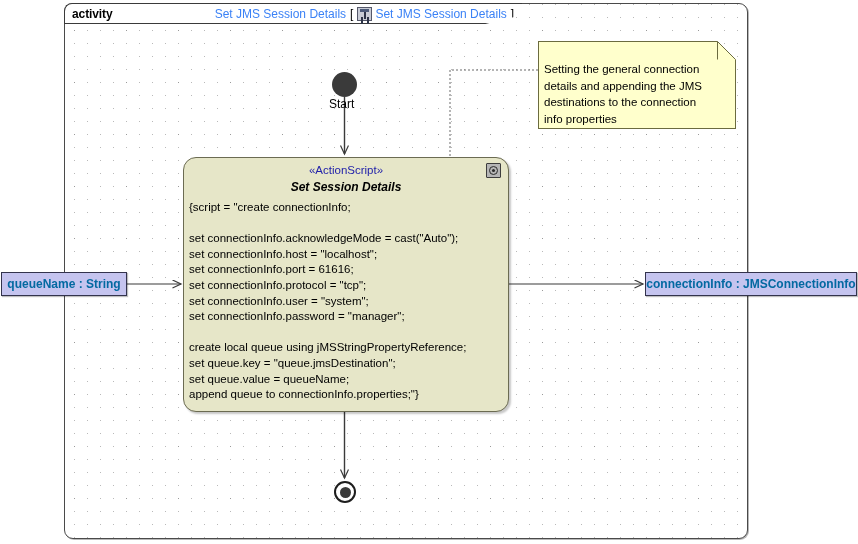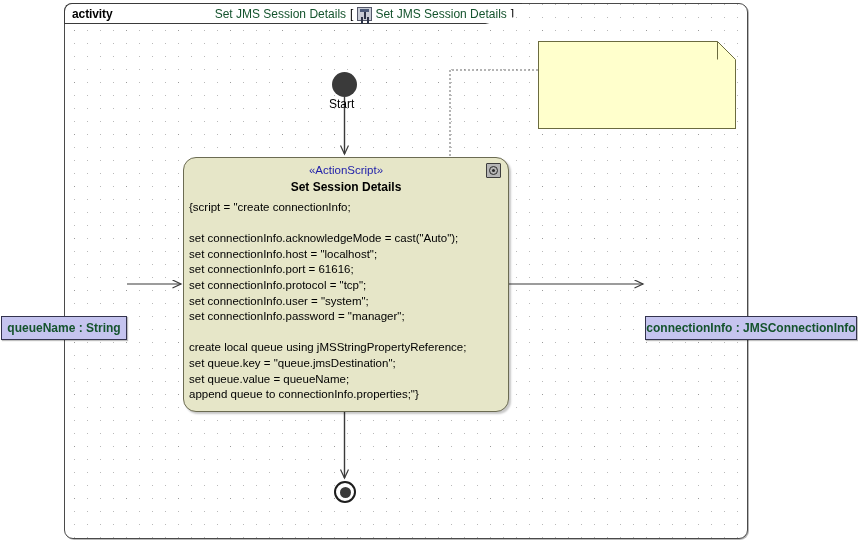--- a/index.html
+++ b/index.html
@@ -62,21 +62,21 @@
     white-space: nowrap;
   }
   .frame-header .kw {
     font-size: 12px;
     font-weight: bold;
     color: #000;
     letter-spacing: -0.1px;
   }
   .frame-header .nm {
     font-size: 12px;
-    color: #14532d;
+    color: #3b82f6;
     margin-left: 5px;
   }
   .frame-header .br {
     font-size: 12px;
     color: #000;
     margin-left: 4px;
   }
   .frame-header .hdr-icon {
     width: 15px;
     height: 14px;
@@ -173,20 +173,21 @@
     margin-top: 5px;
     line-height: 14px;
   }
   .action-title {
     text-align: center;
     font-size: 12px;
     font-weight: bold;
     color: #000;
     margin-top: 3px;
     line-height: 14px;
+    font-style: italic;
   }
   .action-script {
     margin: 6px 0 0 5px;
     font-size: 11.5px;
     color: #000;
     line-height: 15.6px;
     white-space: pre;
   }
   .action-badge {
     position: absolute;
@@ -219,24 +220,23 @@
   .param-node {
     position: absolute;
     box-sizing: border-box;
     background: #c5c4ef;
     border: 1px solid #33334d;
     display: flex;
     align-items: center;
     justify-content: center;
     font-size: 12px;
     font-weight: bold;
-    color: #14532d;
+    color: #0369a1;
     white-space: nowrap;
     box-shadow: 1px 1px 1px rgba(0,0,0,0.25);
-    margin-top: 44px;
   }
   #param-in  { left: 1px;   top: 272px; width: 126px; height: 24px; }
   #param-out { left: 645px; top: 272px; width: 212px; height: 24px; }
 
   
   .note {
     position: absolute;
     left: 538px;
     top: 41px;
     width: 198px;
@@ -330,14 +330,18 @@
   <div class="param-node" id="param-in">queueName : String</div>
 
   <div class="param-node" id="param-out">connectionInfo : JMSConnectionInfo</div>
 
   <div class="note"></div>
   <svg class="note-fold" viewBox="0 0 19 19">
     <path d="M0.5,0.5 L0.5,18.5 L18.5,18.5 Z" fill="#ffffcc" stroke="none"></path>
     <path d="M0.5,0.5 L18.5,18.5" fill="none" stroke="#6b6b3f" stroke-width="1"></path>
     <path d="M0.5,0.5 L0.5,18.5" fill="none" stroke="#6b6b3f" stroke-width="1"></path>
   </svg>
+  <div class="note-text">Setting the general connection
+details and appending the JMS
+destinations to the connection
+info properties</div>
 
 </div>
 
 </body></html>

